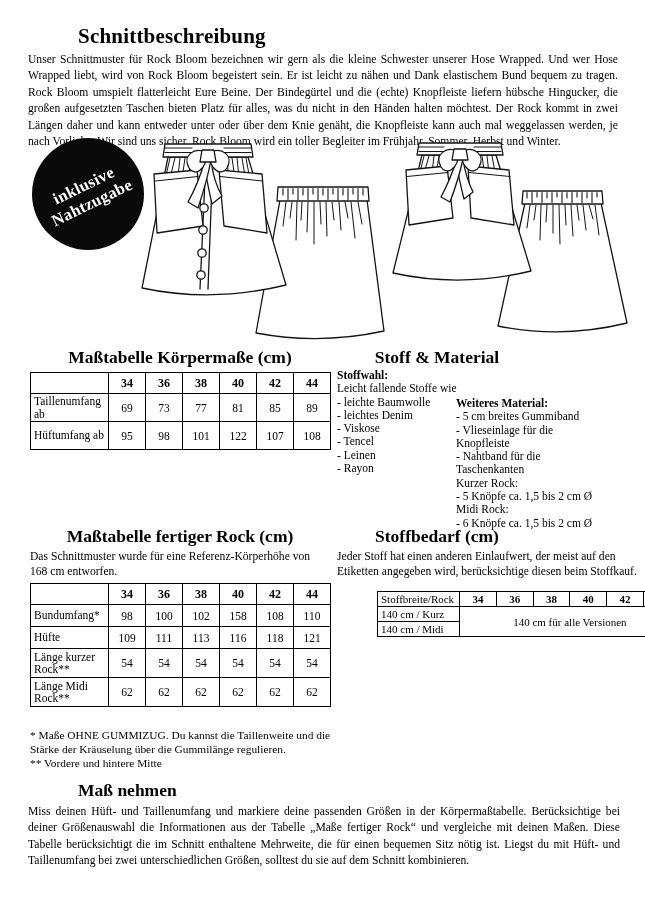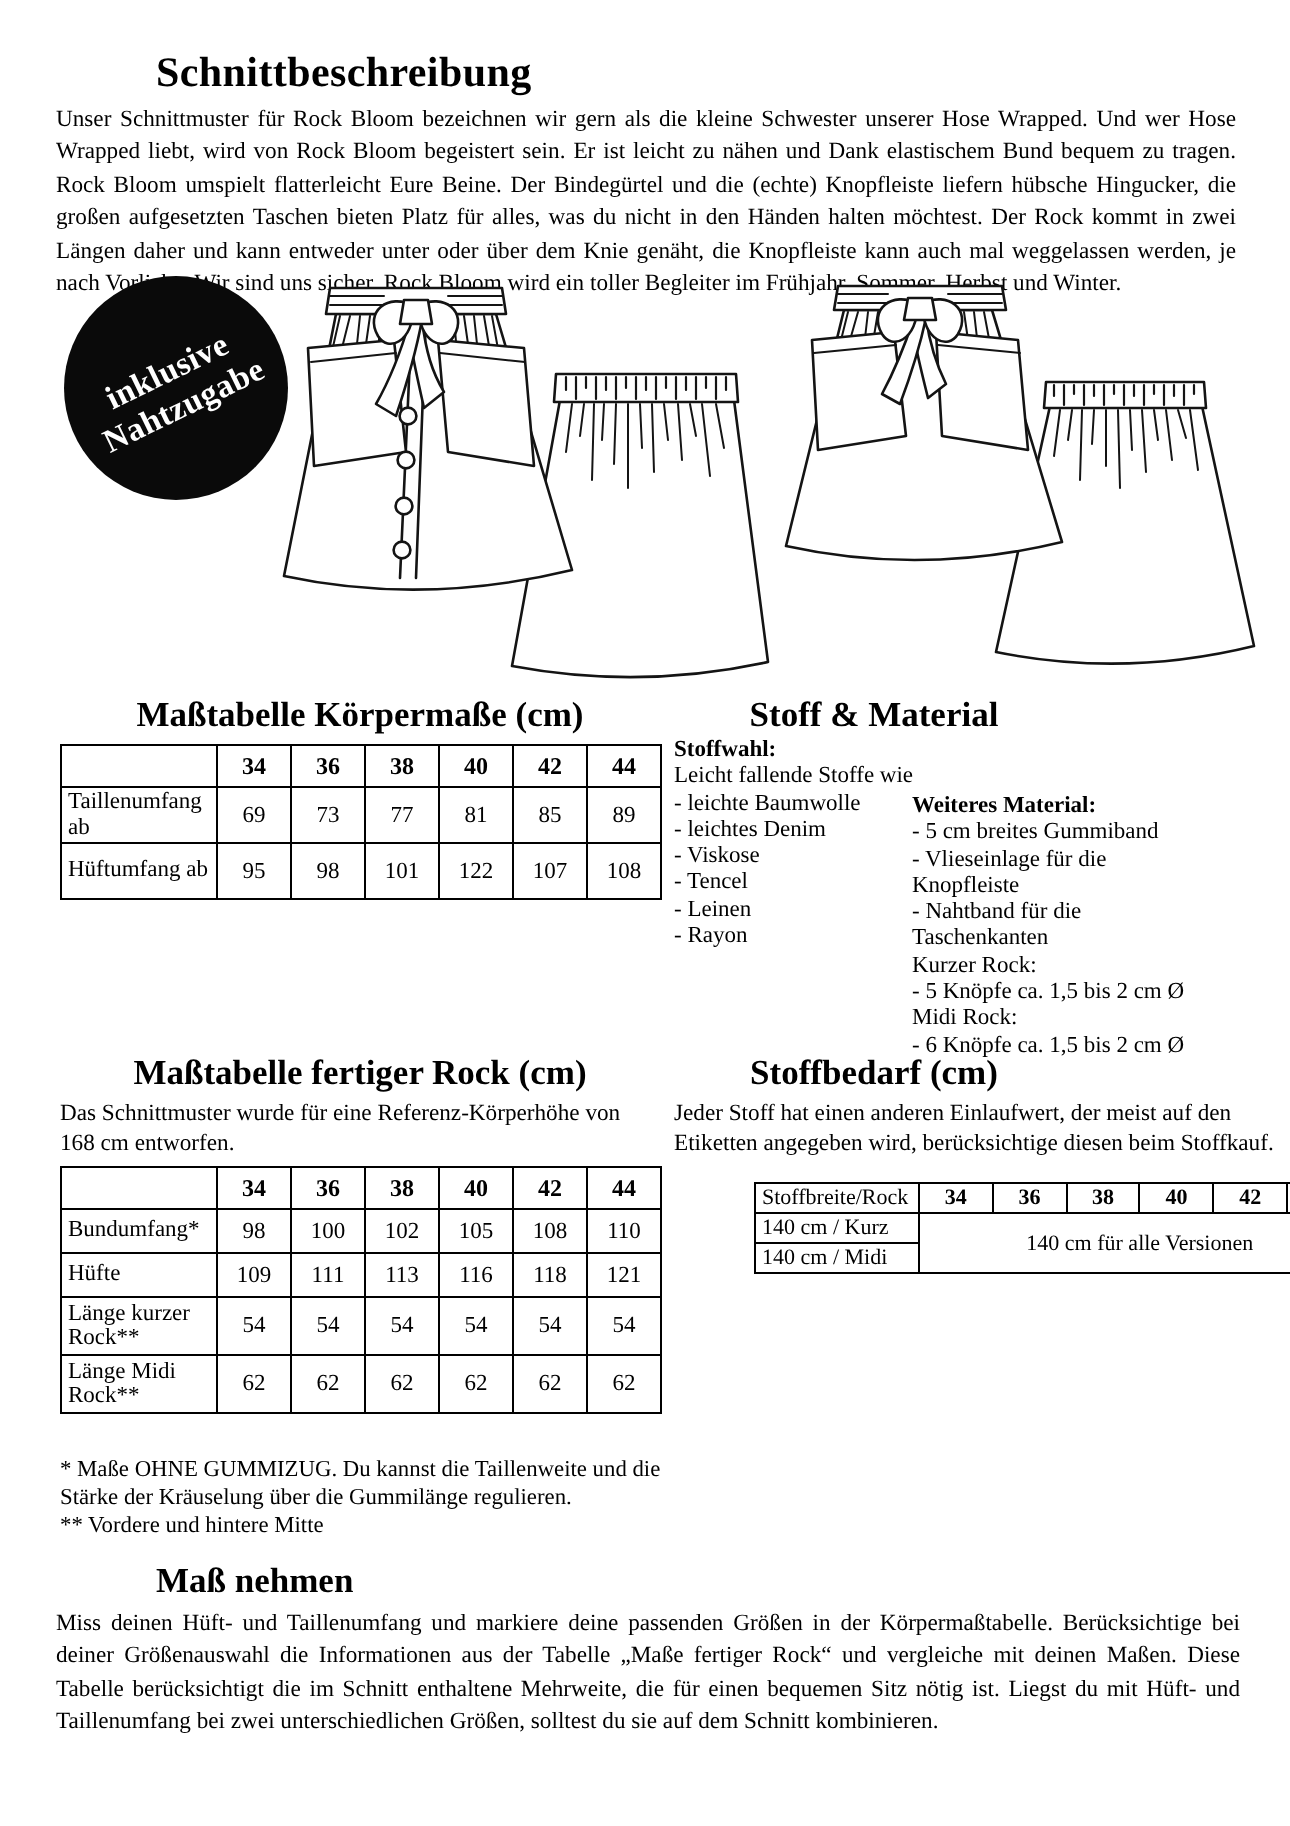--- a/index.html
+++ b/index.html
@@ -176,21 +176,21 @@
       <td class="szh">38</td>
       <td class="szh">40</td>
       <td class="szh">42</td>
       <td class="szh">44</td>
     </tr>
     <tr style="height:22px;">
       <td class="lbl">Bundumfang*</td>
       <td>98</td>
       <td>100</td>
       <td>102</td>
-      <td>105</td>
+      <td>158</td>
       <td>108</td>
       <td>110</td>
     </tr>
     <tr style="height:22px;">
       <td class="lbl">Hüfte</td>
       <td>109</td>
       <td>111</td>
       <td>113</td>
       <td>116</td>
       <td>118</td>

